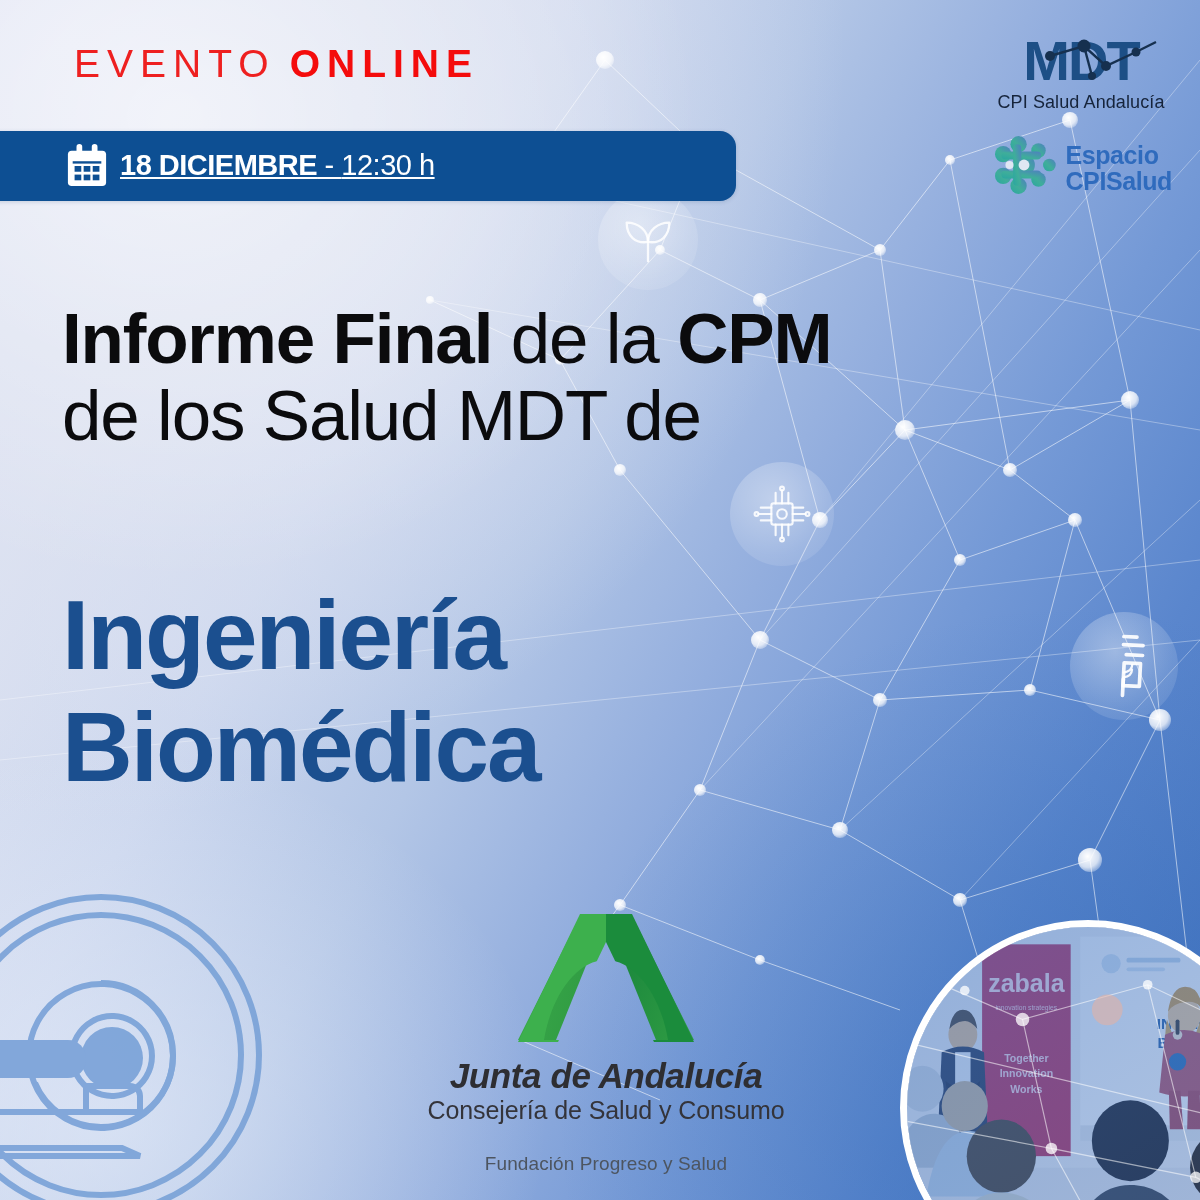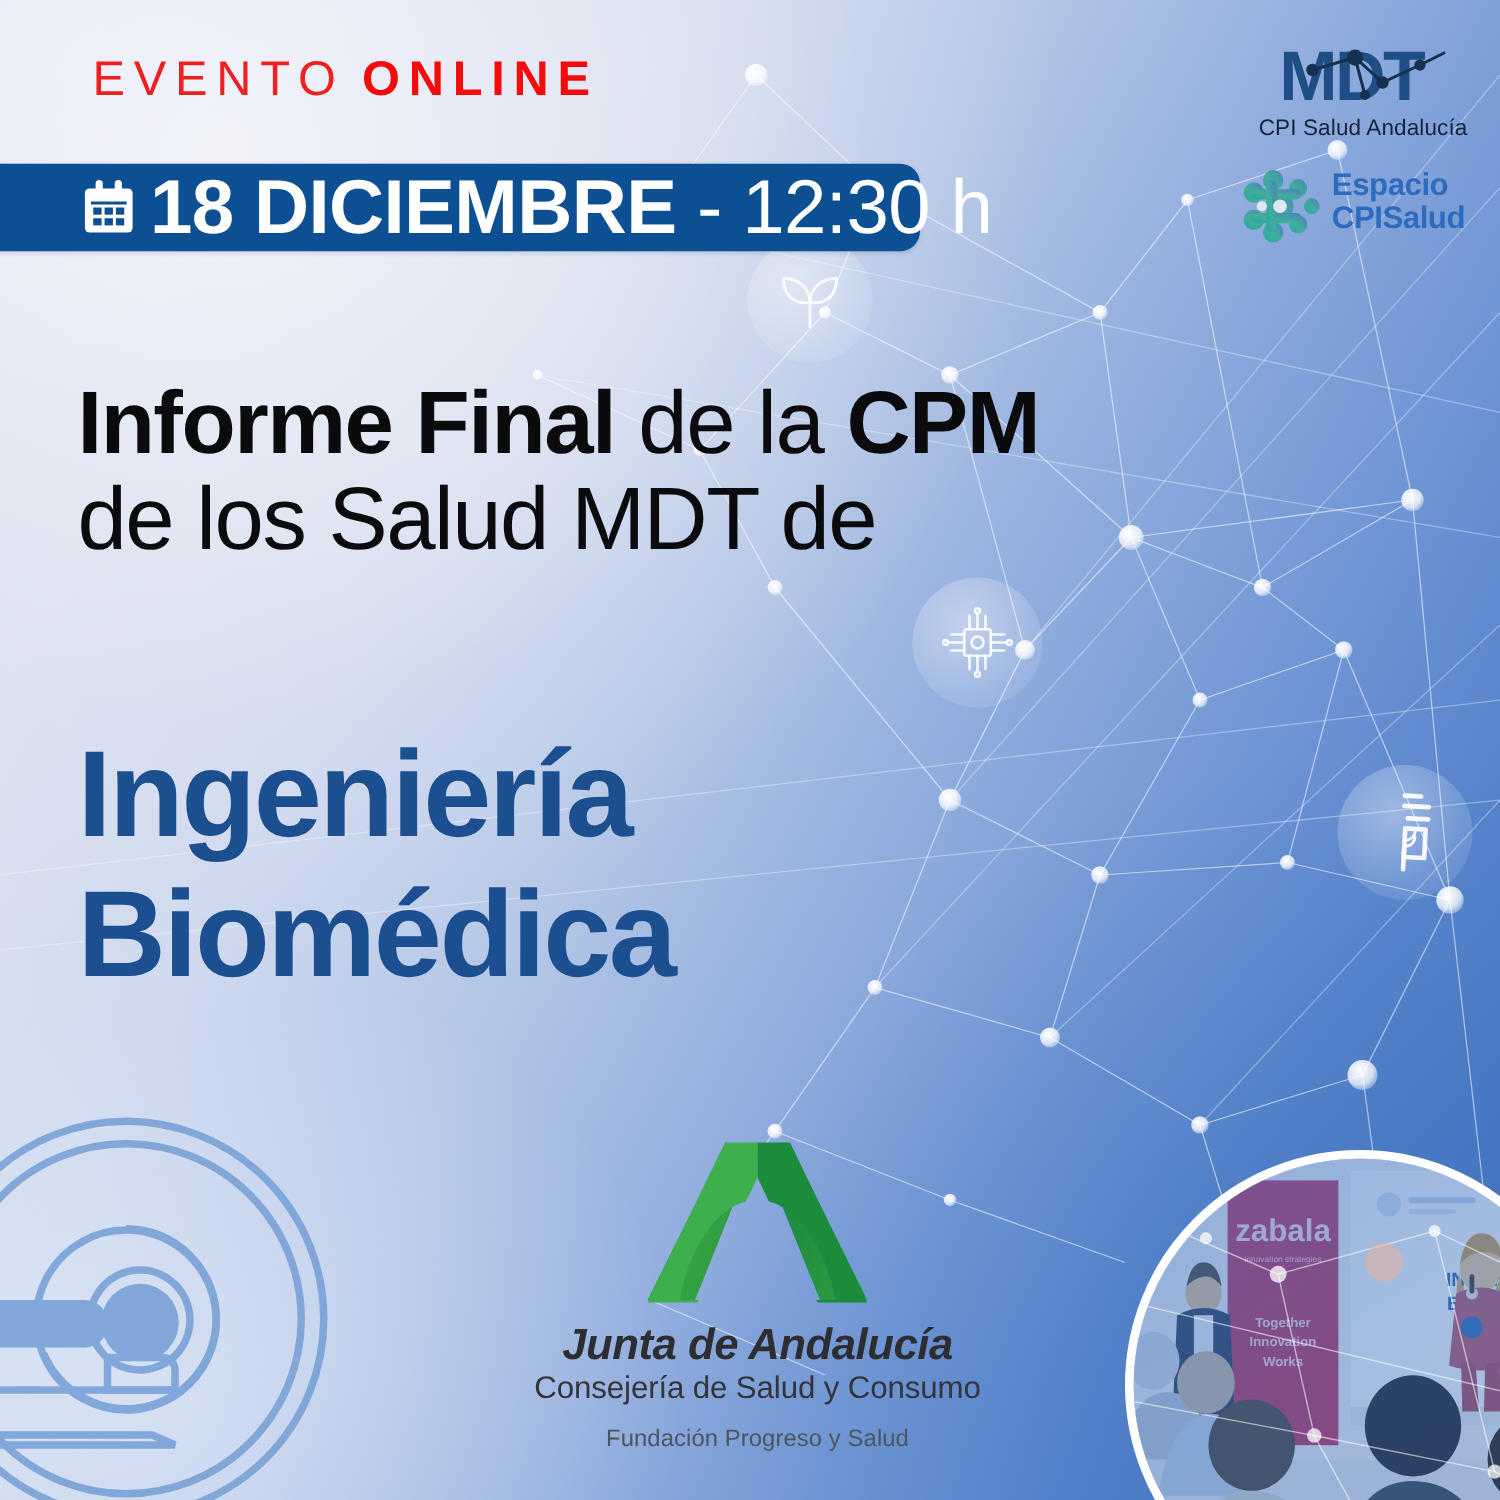--- a/index.html
+++ b/index.html
@@ -82,25 +82,25 @@
     border-radius: 16px;
     display: flex; align-items: center;
     box-shadow: 0 1px 4px rgba(20,60,110,.18);
   }
   .cal-icon {
     margin-left: 92px;
     margin-right: 12px;
     display: flex; align-items: center;
   }
   .date-text {
-    font-size: 61px; line-height: 1;
+    font-size: 29px; line-height: 1;
     color: #ffffff;
     white-space: nowrap;
     letter-spacing: -.5px;
-    position: relative; top: -1px;
+    position: relative; top: -1px; text-decoration: underline;
   }
   .date-text .d-strong { font-weight: 700; }
   .date-text .d-light  { font-weight: 300; }
 
   
   .logo-mdt {
     position: absolute; right: 26px; top: 32px;
     width: 186px;
     text-align: center;
   }
@@ -113,26 +113,25 @@
     font-size: 56px; font-weight: 700;
     color: #1d4f86; letter-spacing: -2px;
     line-height: 1;
   }
   .mdt-net { position: absolute; left: 0; top: 0; }
   .mdt-sub {
     margin-top: 2px;
     font-size: 18px; font-weight: 400;
     color: #16243b;
     letter-spacing: .1px;
-    text-align: right;
   }
 
   .logo-espacio {
     position: absolute; right: 28px; top: 136px;
-    display: flex; align-items: flex-start; gap: 8px;
+    display: flex; align-items: flex-end; gap: 8px;
   }
   .espacio-words {
     font-size: 25px; font-weight: 700;
     color: #2f6bbd; line-height: 1.02;
     letter-spacing: -.4px;
   }
 
   
   .headline {
     position: absolute;
@@ -168,21 +167,21 @@
     margin-top: 12px;
     font-size: 35px; font-weight: 700;
     color: #2e2e32; letter-spacing: -.4px; font-style: italic;
   }
   .junta-dept {
     margin-top: 0;
     font-size: 25px; font-weight: 400;
     color: #34343a; letter-spacing: -.1px;
   }
   .junta-found {
-    margin-top: 16px;
+    margin-top: 28px;
     font-size: 19px; font-weight: 400;
     color: #4d5560; letter-spacing: .1px;
   }
 
   
   .photo-circle {
     position: absolute;
     left: 900px; top: 920px;
     width: 376px; height: 376px;
     border-radius: 50%;

